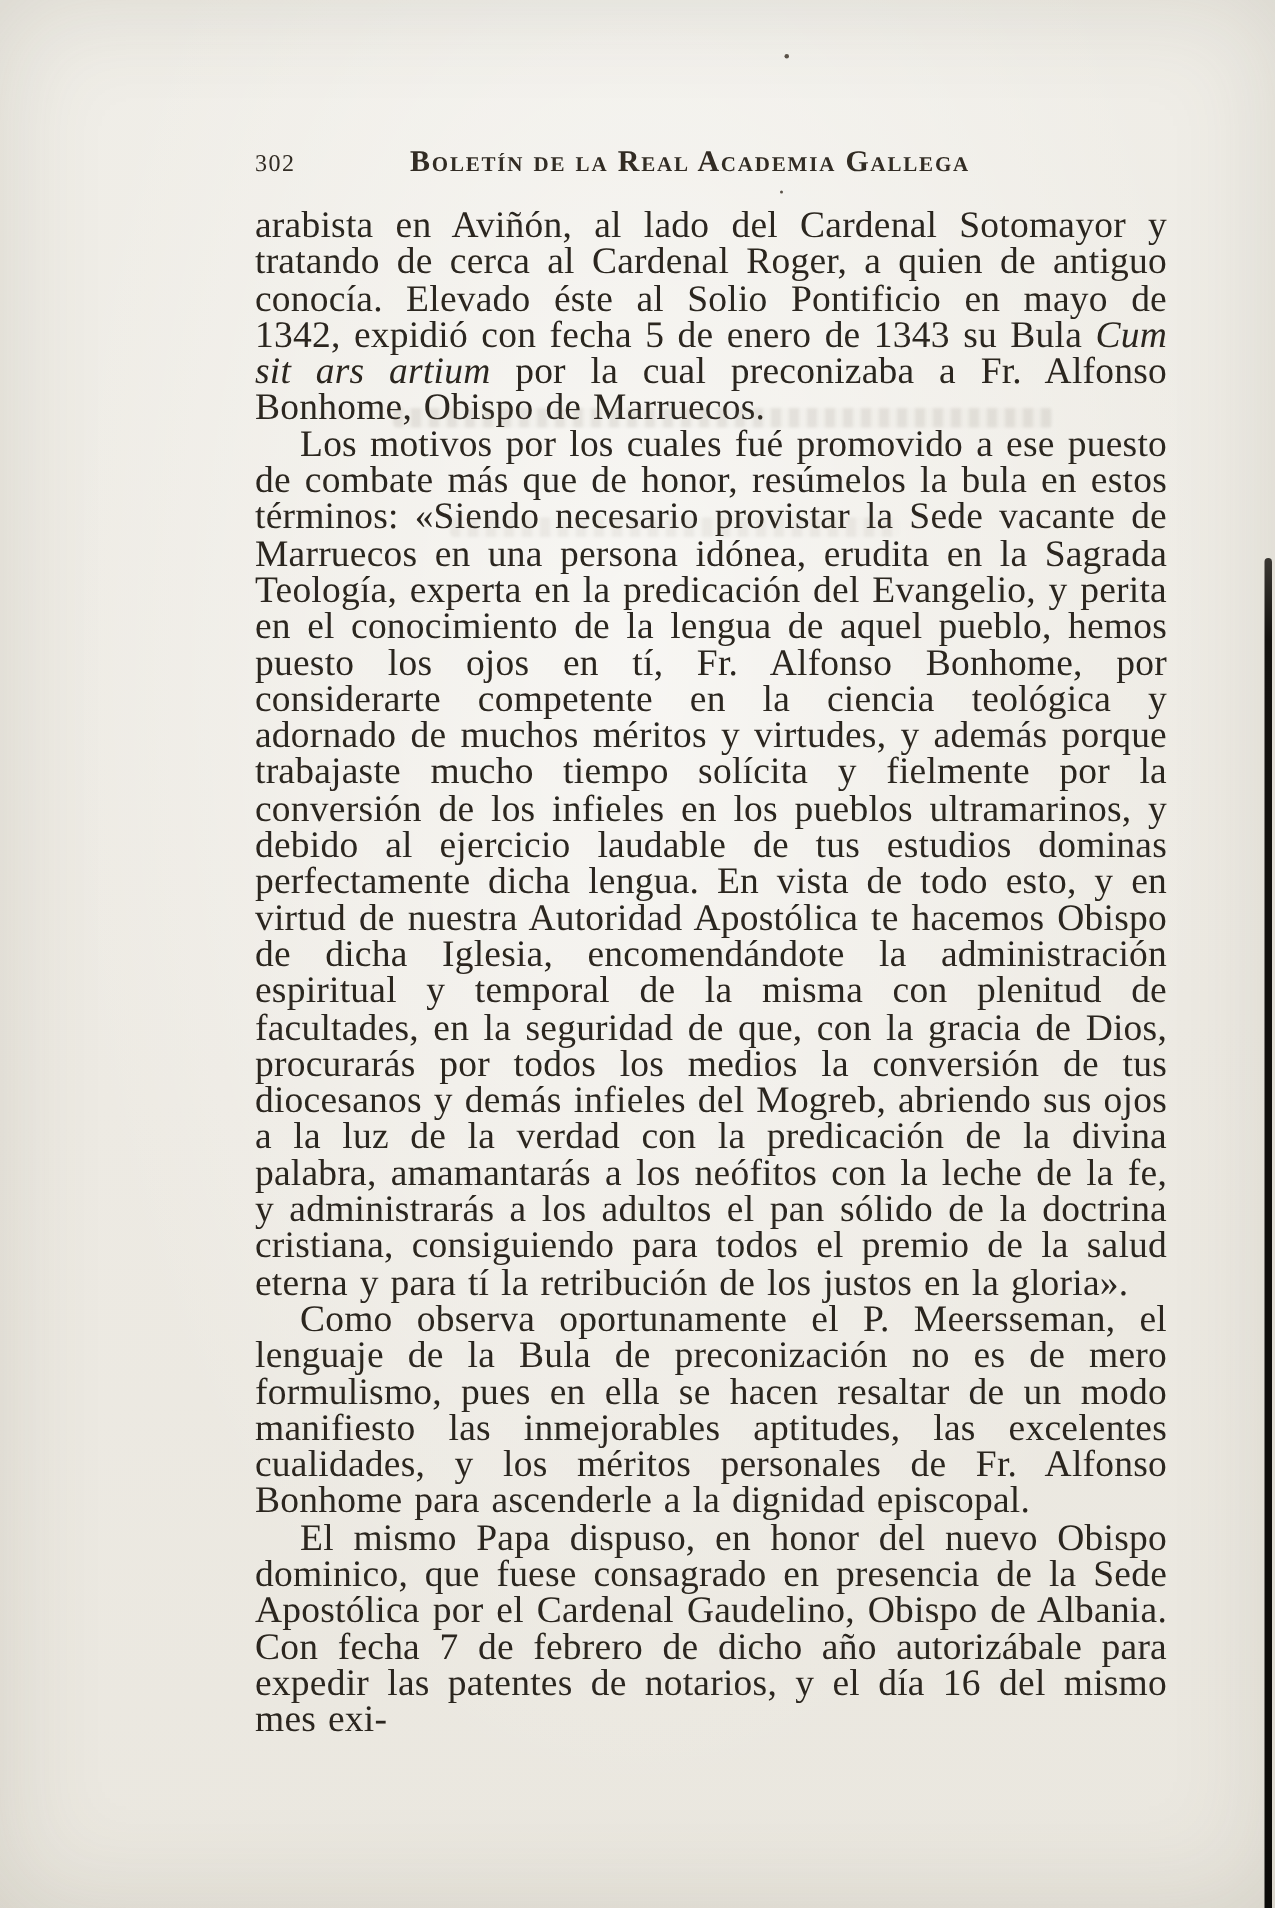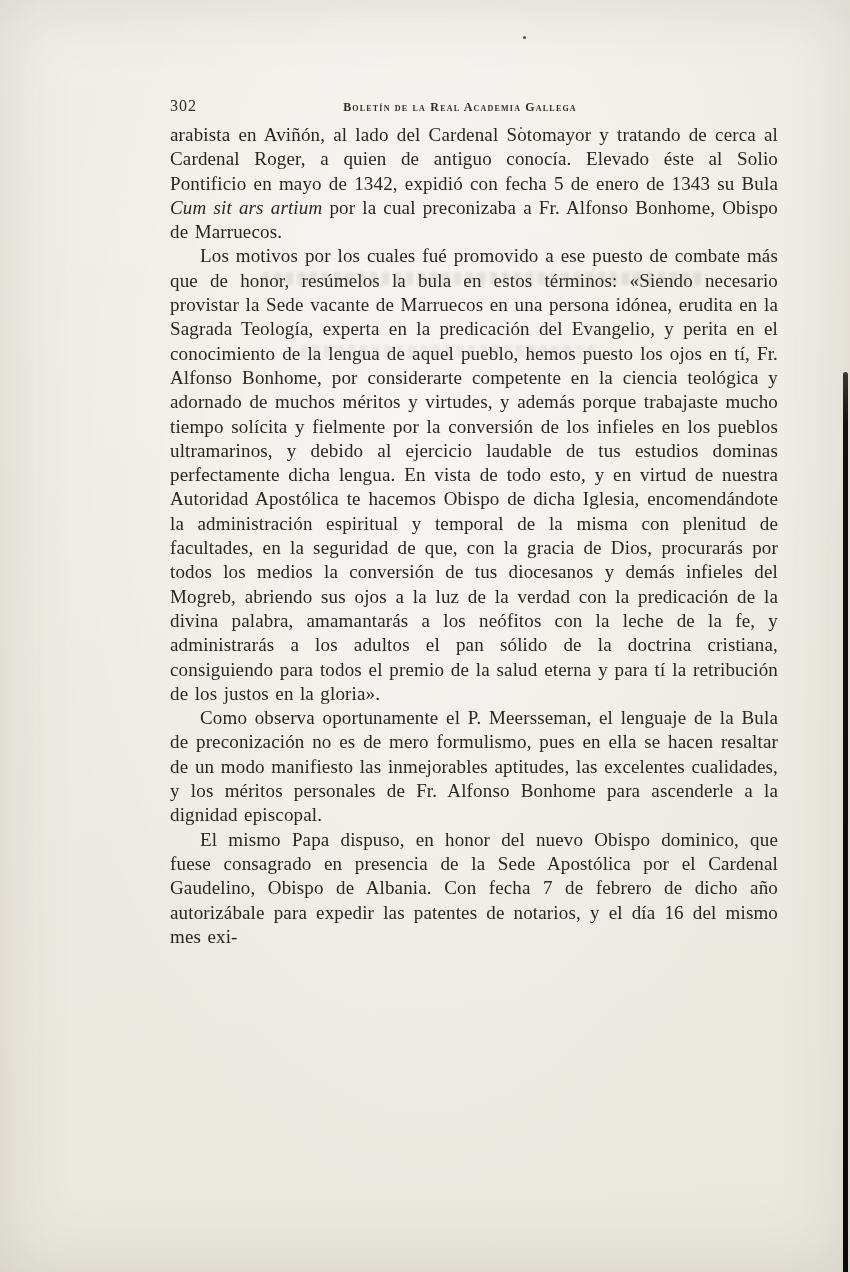--- a/index.html
+++ b/index.html
@@ -30,31 +30,31 @@
   .page-num {
     font-size: 16px;
     letter-spacing: 1px;
     color: #322c24;
   }
   .running-title {
     flex: 1;
     text-align: center;
     font-variant: small-caps;
     font-weight: 700;
-    font-size: 12px;
+    font-size: 20px;
     letter-spacing: 1.2px;
     color: #322c24;
     padding-right: 55px;
   }
   .text-body {
     position: absolute;
-    top: 123px;
+    top: 139px;
     left: 170px;
     width: 608px;
-    font-size: 19px;
+    font-size: 25px;
     line-height: 24.3px;
     text-align: justify;
     letter-spacing: 0.15px;
     word-spacing: 1.5px;
   }
   .para {
     margin: 0;
     text-indent: 30px;
   }
   .para.no-indent {

